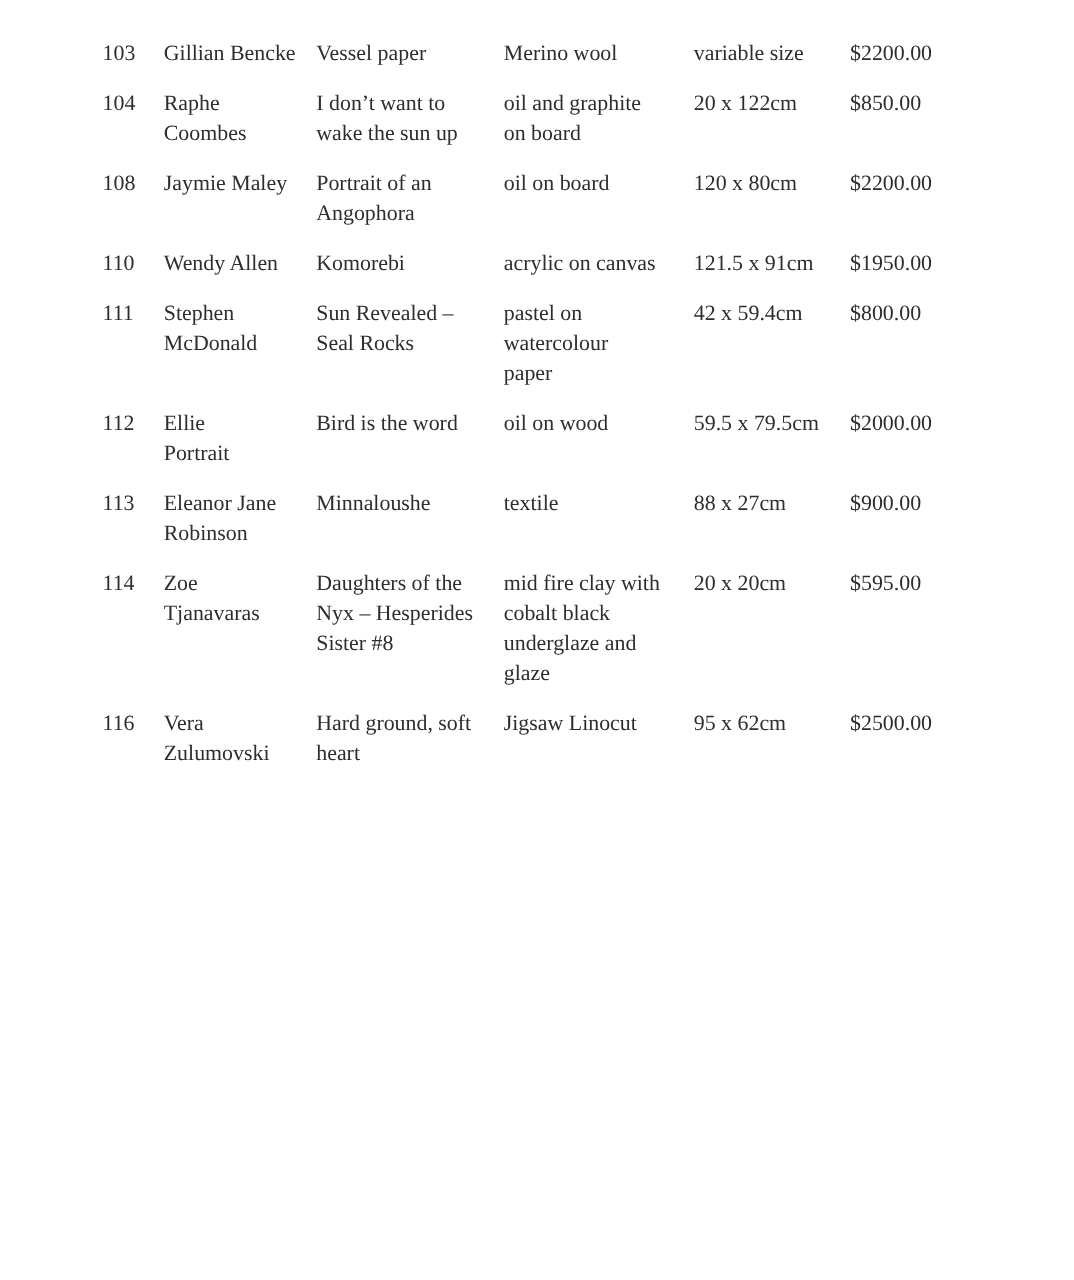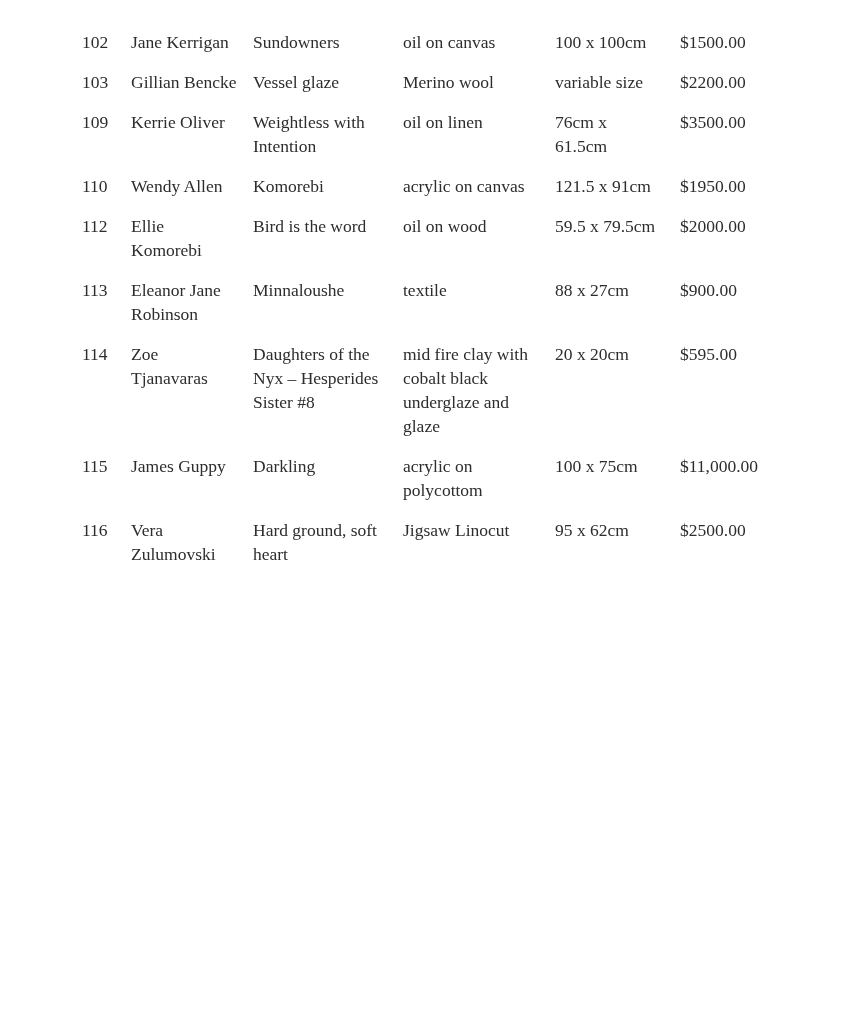--- a/index.html
+++ b/index.html
@@ -47,57 +47,71 @@
     <colgroup>
       <col class="c-no">
         <col class="c-artist">
         <col class="c-title">
       <col class="c-medium">
         <col class="c-size">
         <col class="c-price">
     </colgroup>
     <tbody>
       <tr>
-        <td>102</td>
-        <td>Jane Kerrigan</td>
-        <td>Sundowners</td>
-        <td>oil on canvas</td>
-        <td>100 x 100cm</td>
-        <td>$1500.00</td>
-      </tr>
-      <tr>
         <td>103</td>
         <td>Gillian Bencke</td>
-        <td>Vessel glaze</td>
+        <td>Vessel paper</td>
         <td>Merino wool</td>
         <td>variable size</td>
         <td>$2200.00</td>
       </tr>
       <tr>
-        <td>109</td>
-        <td>Kerrie Oliver</td>
-        <td>Weightless with
-Intention</td>
-        <td>oil on linen</td>
-        <td>76cm x
-61.5cm</td>
-        <td>$3500.00</td>
+        <td>104</td>
+        <td>Raphe
+Coombes</td>
+        <td>I don’t want to
+wake the sun up</td>
+        <td>oil and graphite
+on board</td>
+        <td>20 x 122cm</td>
+        <td>$850.00</td>
+      </tr>
+      <tr>
+        <td>108</td>
+        <td>Jaymie Maley</td>
+        <td>Portrait of an
+Angophora</td>
+        <td>oil on board</td>
+        <td>120 x 80cm</td>
+        <td>$2200.00</td>
       </tr>
       <tr>
         <td>110</td>
         <td>Wendy Allen</td>
         <td>Komorebi</td>
         <td>acrylic on canvas</td>
         <td>121.5 x 91cm</td>
         <td>$1950.00</td>
       </tr>
       <tr>
+        <td>111</td>
+        <td>Stephen
+McDonald</td>
+        <td>Sun Revealed –
+Seal Rocks</td>
+        <td>pastel on
+watercolour
+paper</td>
+        <td>42 x 59.4cm</td>
+        <td>$800.00</td>
+      </tr>
+      <tr>
         <td>112</td>
         <td>Ellie
-Komorebi</td>
+Portrait</td>
         <td>Bird is the word</td>
         <td>oil on wood</td>
         <td>59.5 x 79.5cm</td>
         <td>$2000.00</td>
       </tr>
       <tr>
         <td>113</td>
         <td>Eleanor Jane
 Robinson</td>
         <td>Minnaloushe</td>
@@ -113,29 +127,20 @@
 Nyx – Hesperides
 Sister #8</td>
         <td>mid fire clay with
 cobalt black
 underglaze and
 glaze</td>
         <td>20 x 20cm</td>
         <td>$595.00</td>
       </tr>
       <tr>
-        <td>115</td>
-        <td>James Guppy</td>
-        <td>Darkling</td>
-        <td>acrylic on
-polycottom</td>
-        <td>100 x 75cm</td>
-        <td>$11,000.00</td>
-      </tr>
-      <tr>
         <td>116</td>
         <td>Vera
 Zulumovski</td>
         <td>Hard ground, soft
 heart</td>
         <td>Jigsaw Linocut</td>
         <td>95 x 62cm</td>
         <td>$2500.00</td>
       </tr>
     </tbody>

